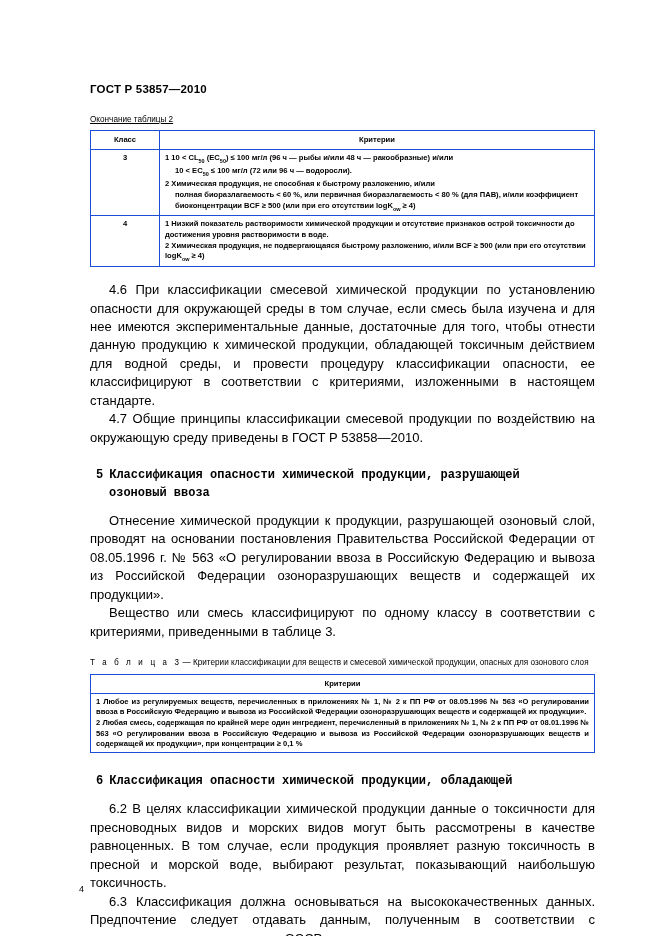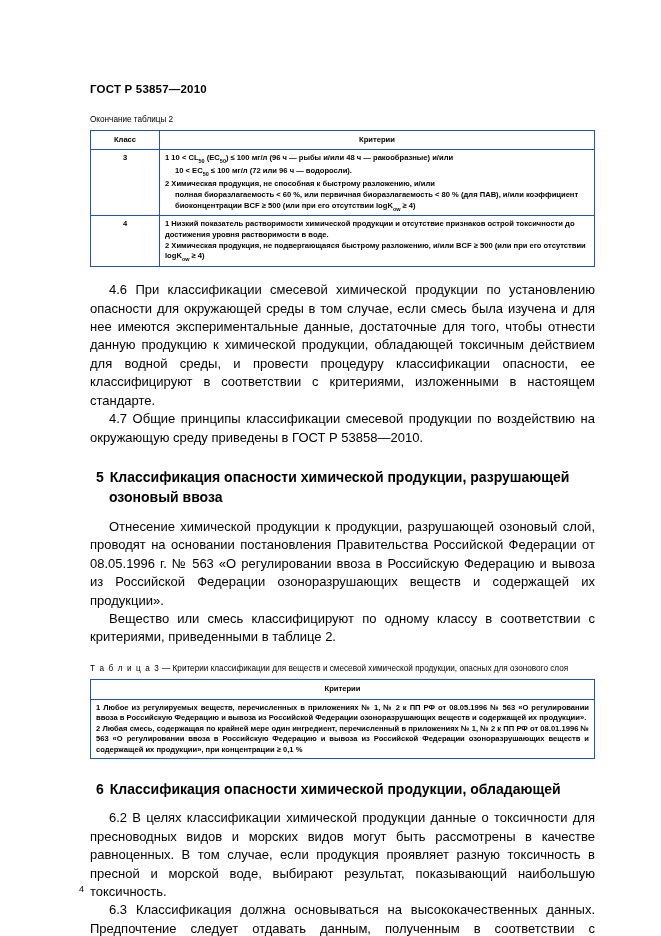--- a/index.html
+++ b/index.html
@@ -31,20 +31,21 @@
   }
   .doc-header {
     font-size: 11.5px;
     font-weight: bold;
     letter-spacing: 0.2px;
     margin-bottom: 20px;
   }
   .caption {
     font-size: 8.2px;
     margin-bottom: 6px;
+    text-decoration: underline;
   }
   table.tbl {
     width: 100%;
     border-collapse: collapse;
     table-layout: fixed;
   }
   table.tbl td, table.tbl th {
     border: 1px solid #1d4ed8;
     padding: 3px 5px;
     vertical-align: top;
@@ -73,35 +74,36 @@
   p.body {
     font-size: 13px;
     line-height: 1.42;
     text-align: justify;
     margin: 0;
     text-indent: 19px;
   }
   p.body + p.body { margin-top: 0px; }
   .para-block { margin-top: 14px; }
   h2.sect {
-    font-size: 14px;
+    font-size: 12px;
     font-weight: bold;
     margin: 20px 0 10px 0;
     line-height: 1.45;
     padding-left: 19px;
     text-indent: -13px;
+    font-family: Liberation Mono, monospace;
   }
   h2.sect .num { margin-right: 6px; }
   .sect-sub { display: block; padding-left: 13px; }
   .tbl-caption {
     font-size: 8.2px;
     line-height: 1.4;
     margin: 16px 0 5px 0;
   }
-  .sp-letters { letter-spacing: 1.1px; }
+  .sp-letters { letter-spacing: 1.1px; font-family: Liberation Mono, monospace; }
   .table3 td {
     font-size: 7.6px;
     line-height: 1.4;
     text-align: justify;
   }
   .table3 .hdr { text-align: center; }
   .page-num {
     position: absolute;
     left: 79px;
     top: 884px;
@@ -149,21 +151,21 @@
       <p class="body">4.6  При классификации смесевой химической продукции по установлению опасности для окружающей среды в том случае, если смесь была изучена и для нее имеются экспериментальные данные, достаточные для того, чтобы отнести данную продукцию к химической продукции, обладающей токсичным действием для водной среды, и провести процедуру классификации опасности, ее классифицируют в соответствии с критериями, изложенными в настоящем стандарте.</p>
       <p class="body">4.7  Общие принципы классификации смесевой продукции по воздействию на окружающую среду приведены в ГОСТ Р 53858—2010.</p>
     </div>
 
     <h2 class="sect">
       <span class="num">5</span><span>Классификация опасности химической продукции, разрушающей</span>
       <span class="sect-sub">озоновый ввоза</span>
     </h2>
 
     <p class="body">Отнесение химической продукции к продукции, разрушающей озоновый слой, проводят на основании постановления Правительства Российской Федерации от 08.05.1996 г. № 563 «О регулировании ввоза в Российскую Федерацию и вывоза из Российской Федерации озоноразрушающих веществ и содержащей их продукции».</p>
-    <p class="body">Вещество или смесь классифицируют по одному классу в соответствии с критериями, приведенными в таблице 2.</p>
+    <p class="body">Вещество или смесь классифицируют по одному классу в соответствии с критериями, приведенными в таблице 3.</p>
 
     <div class="tbl-caption">
       <span class="sp-letters">Т а б л и ц а 3</span><span> — Критерии классификации для веществ и смесевой химической продукции, опасных для озонового слоя</span>
     </div>
 
     <table class="tbl table3">
       <tbody>
           <tr>
         <th class="hdr">Критерии</th>
       </tr>

